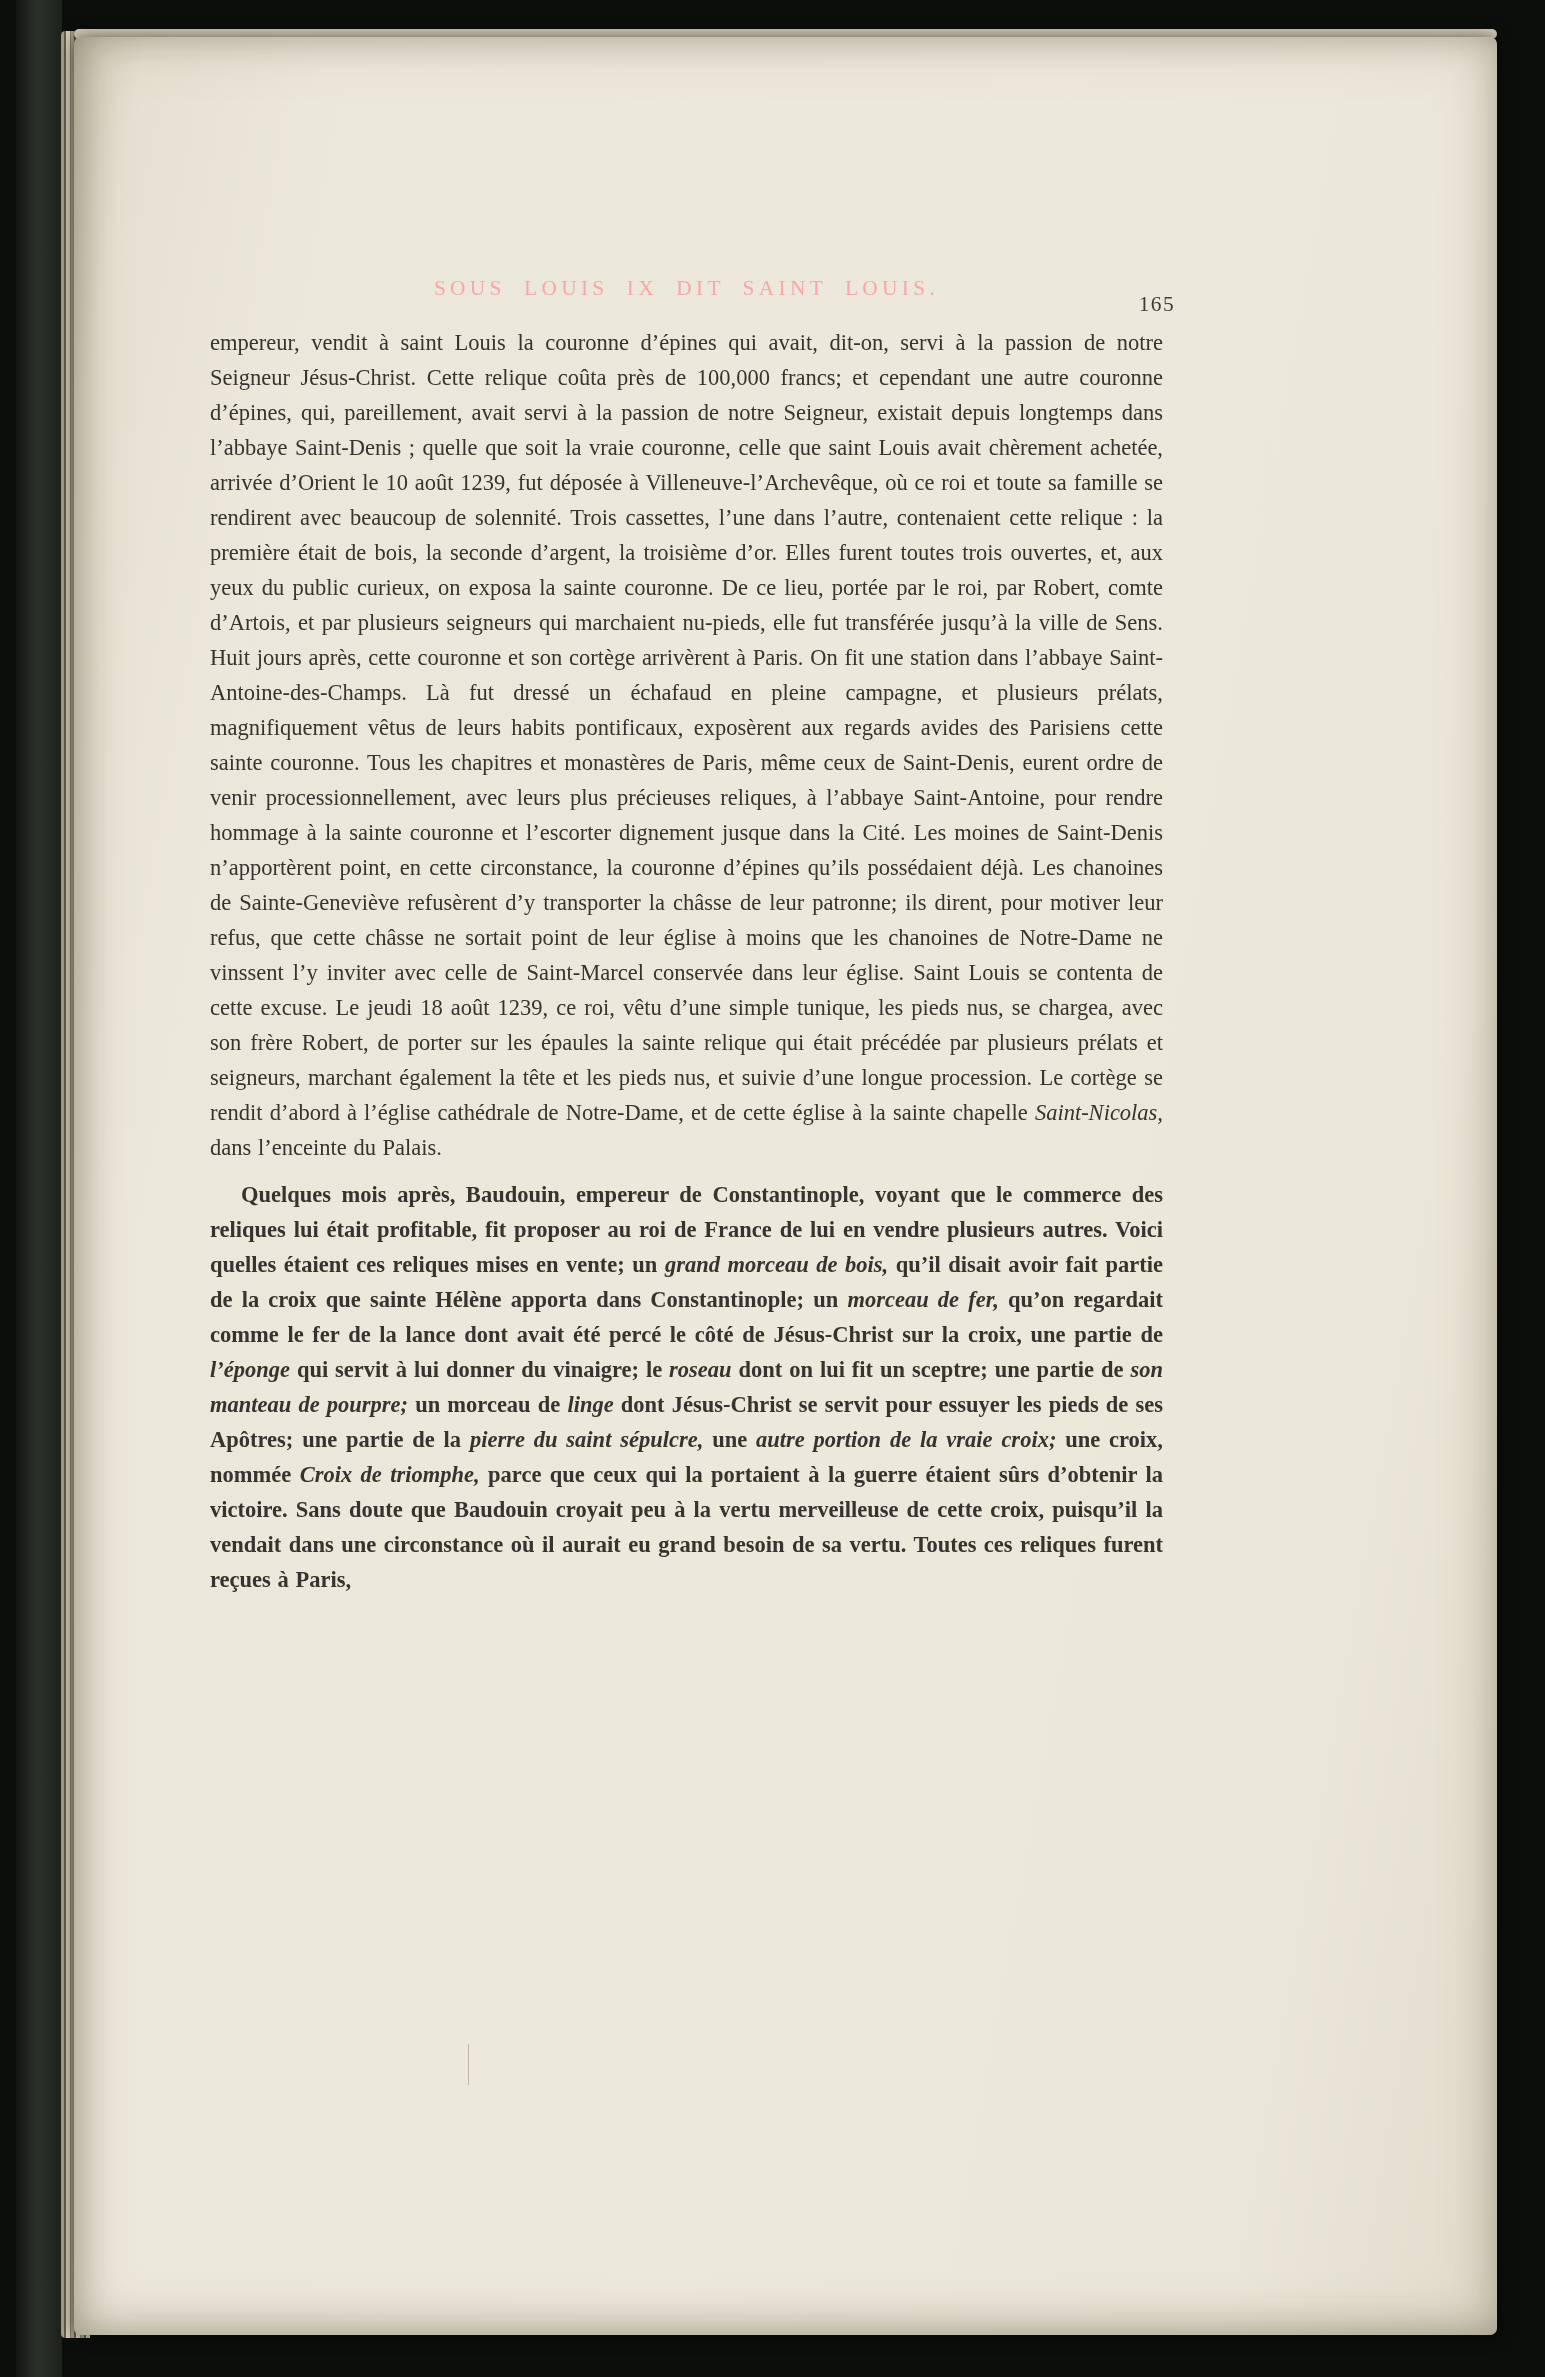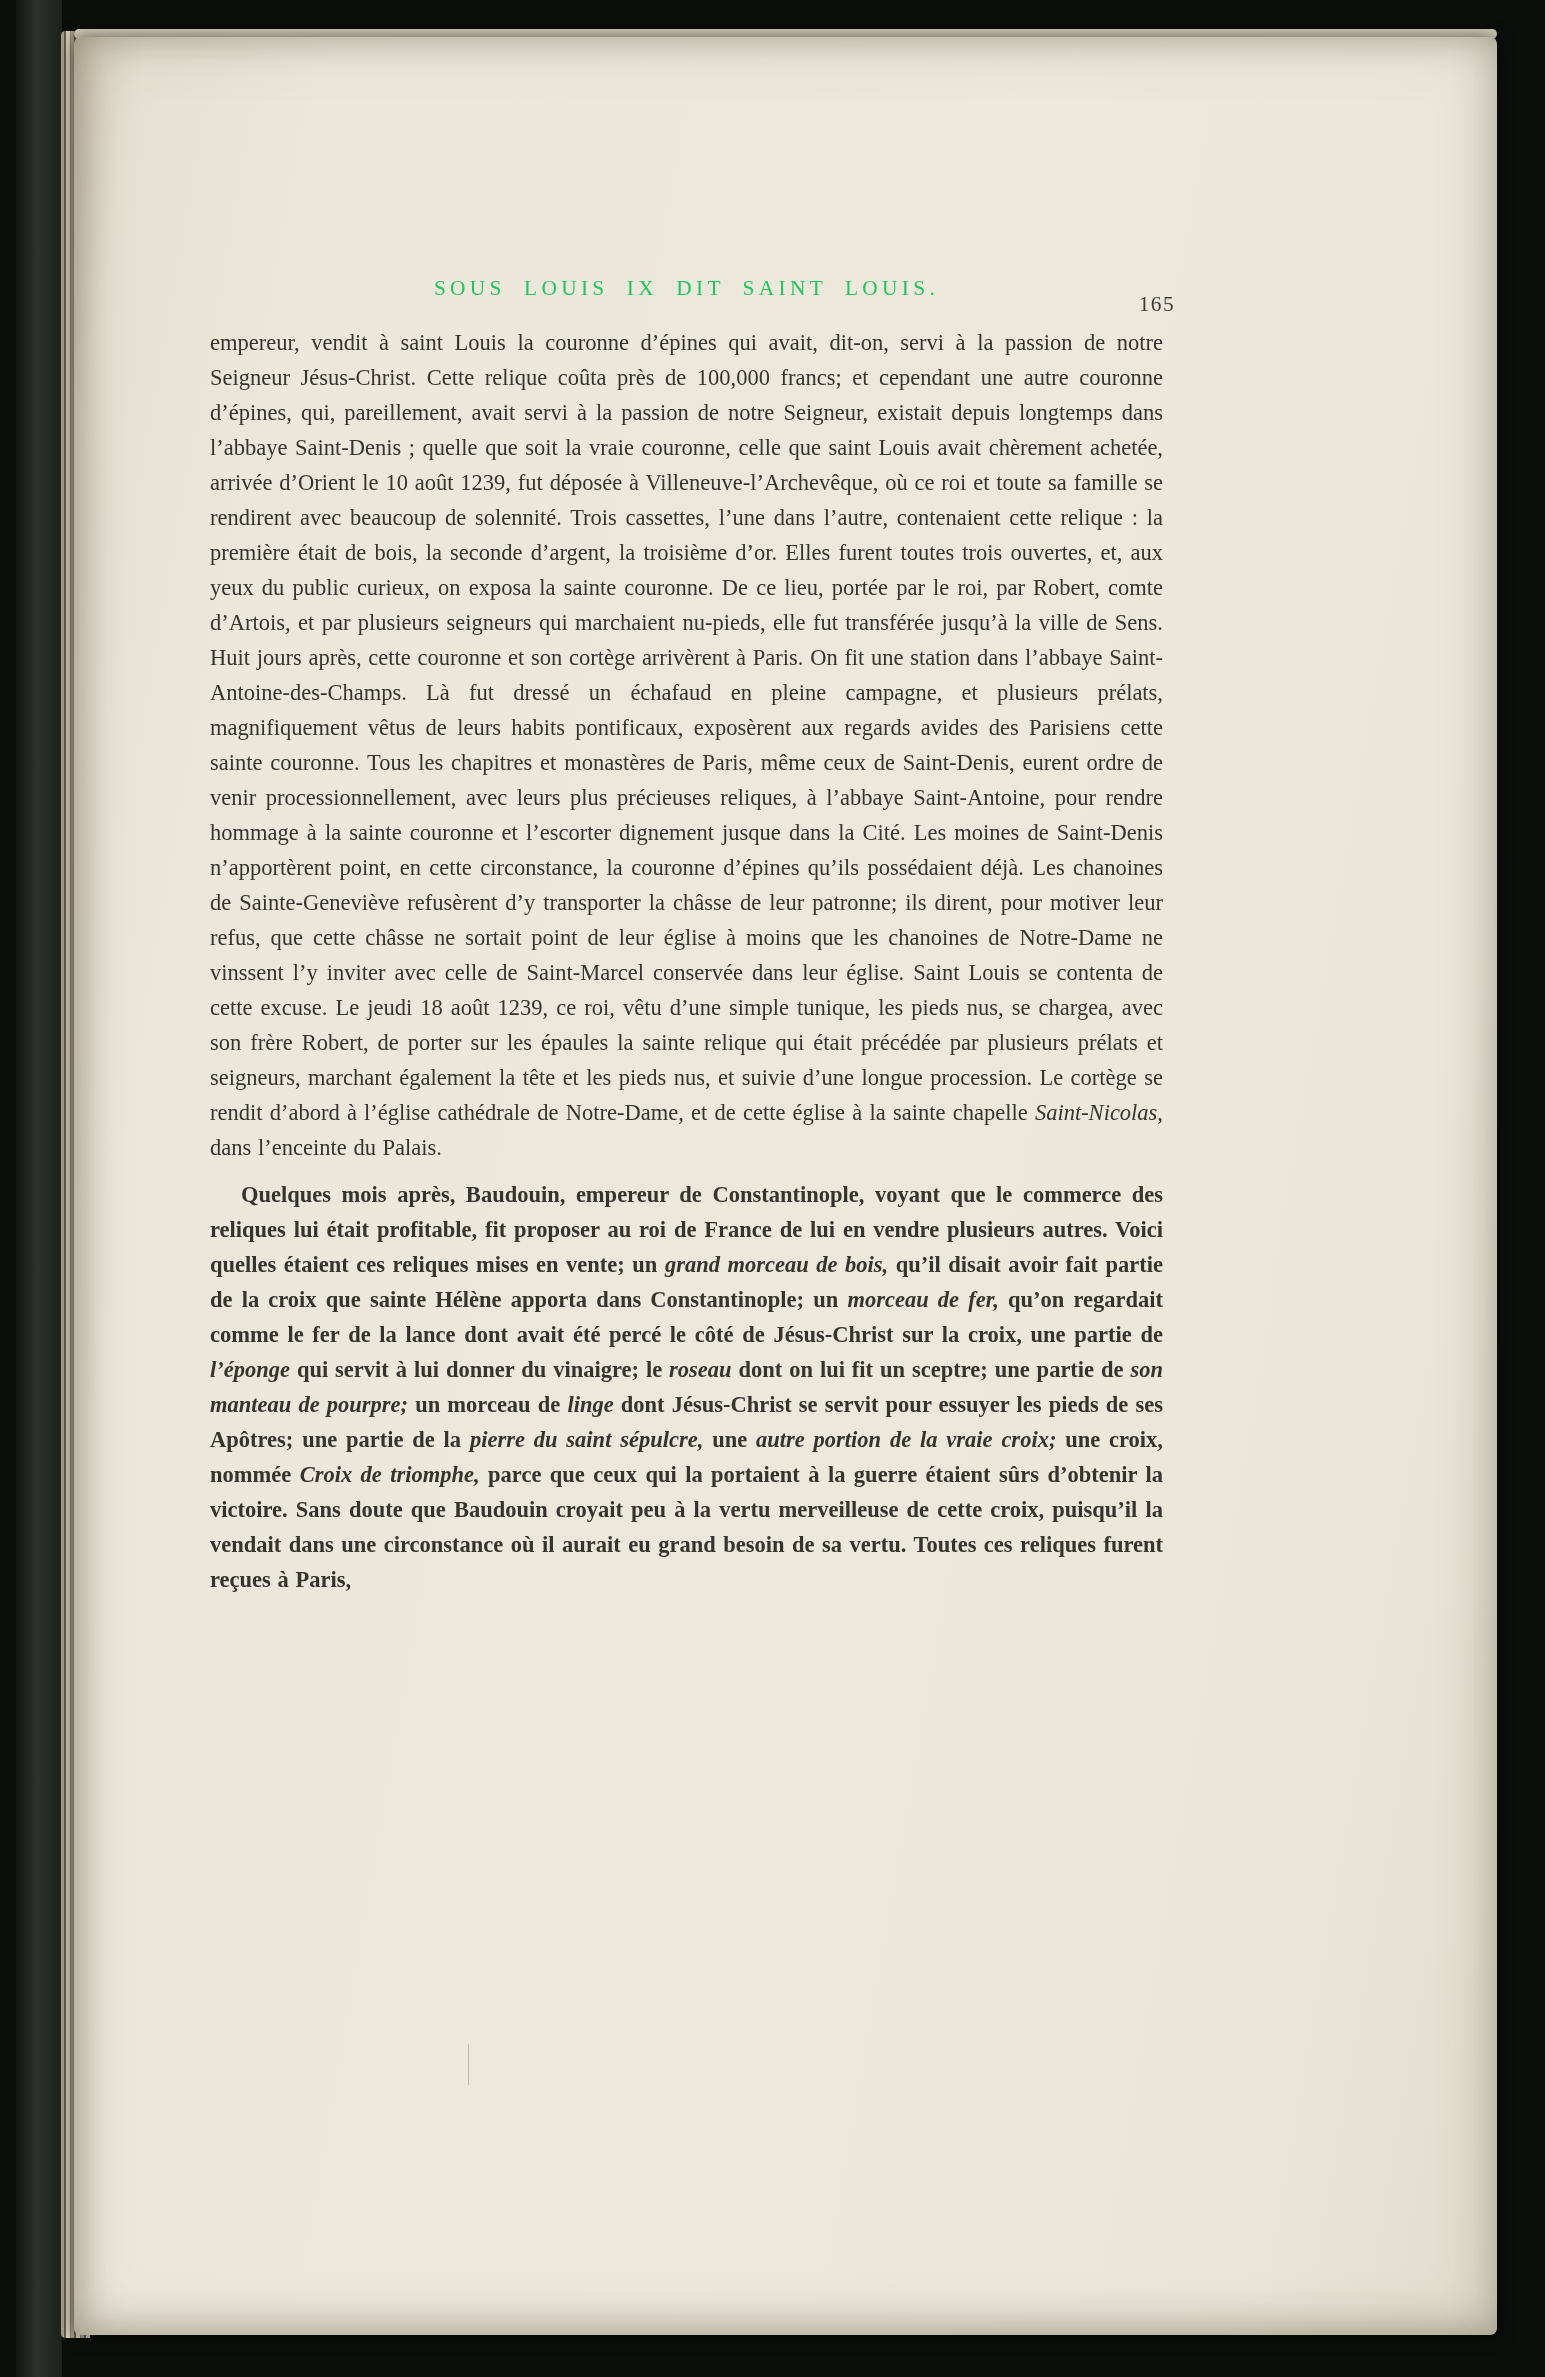--- a/index.html
+++ b/index.html
@@ -79,21 +79,21 @@
     margin-bottom: 15.7px;
     font-size: 21.4px;
   }
   .head-title {
     position: absolute;
     left: 0;
     right: 0;
     text-align: center;
     letter-spacing: 4.3px;
     word-spacing: 8.6px;
-    color: #22c55e;
+    color: #fca5a5;
   }
   .page-number {
     position: absolute;
     right: 0;
     top: 16px;
     letter-spacing: 1.4px;
     color: #3d3c35;
   }
   .body-text p {
     margin: 12px;

